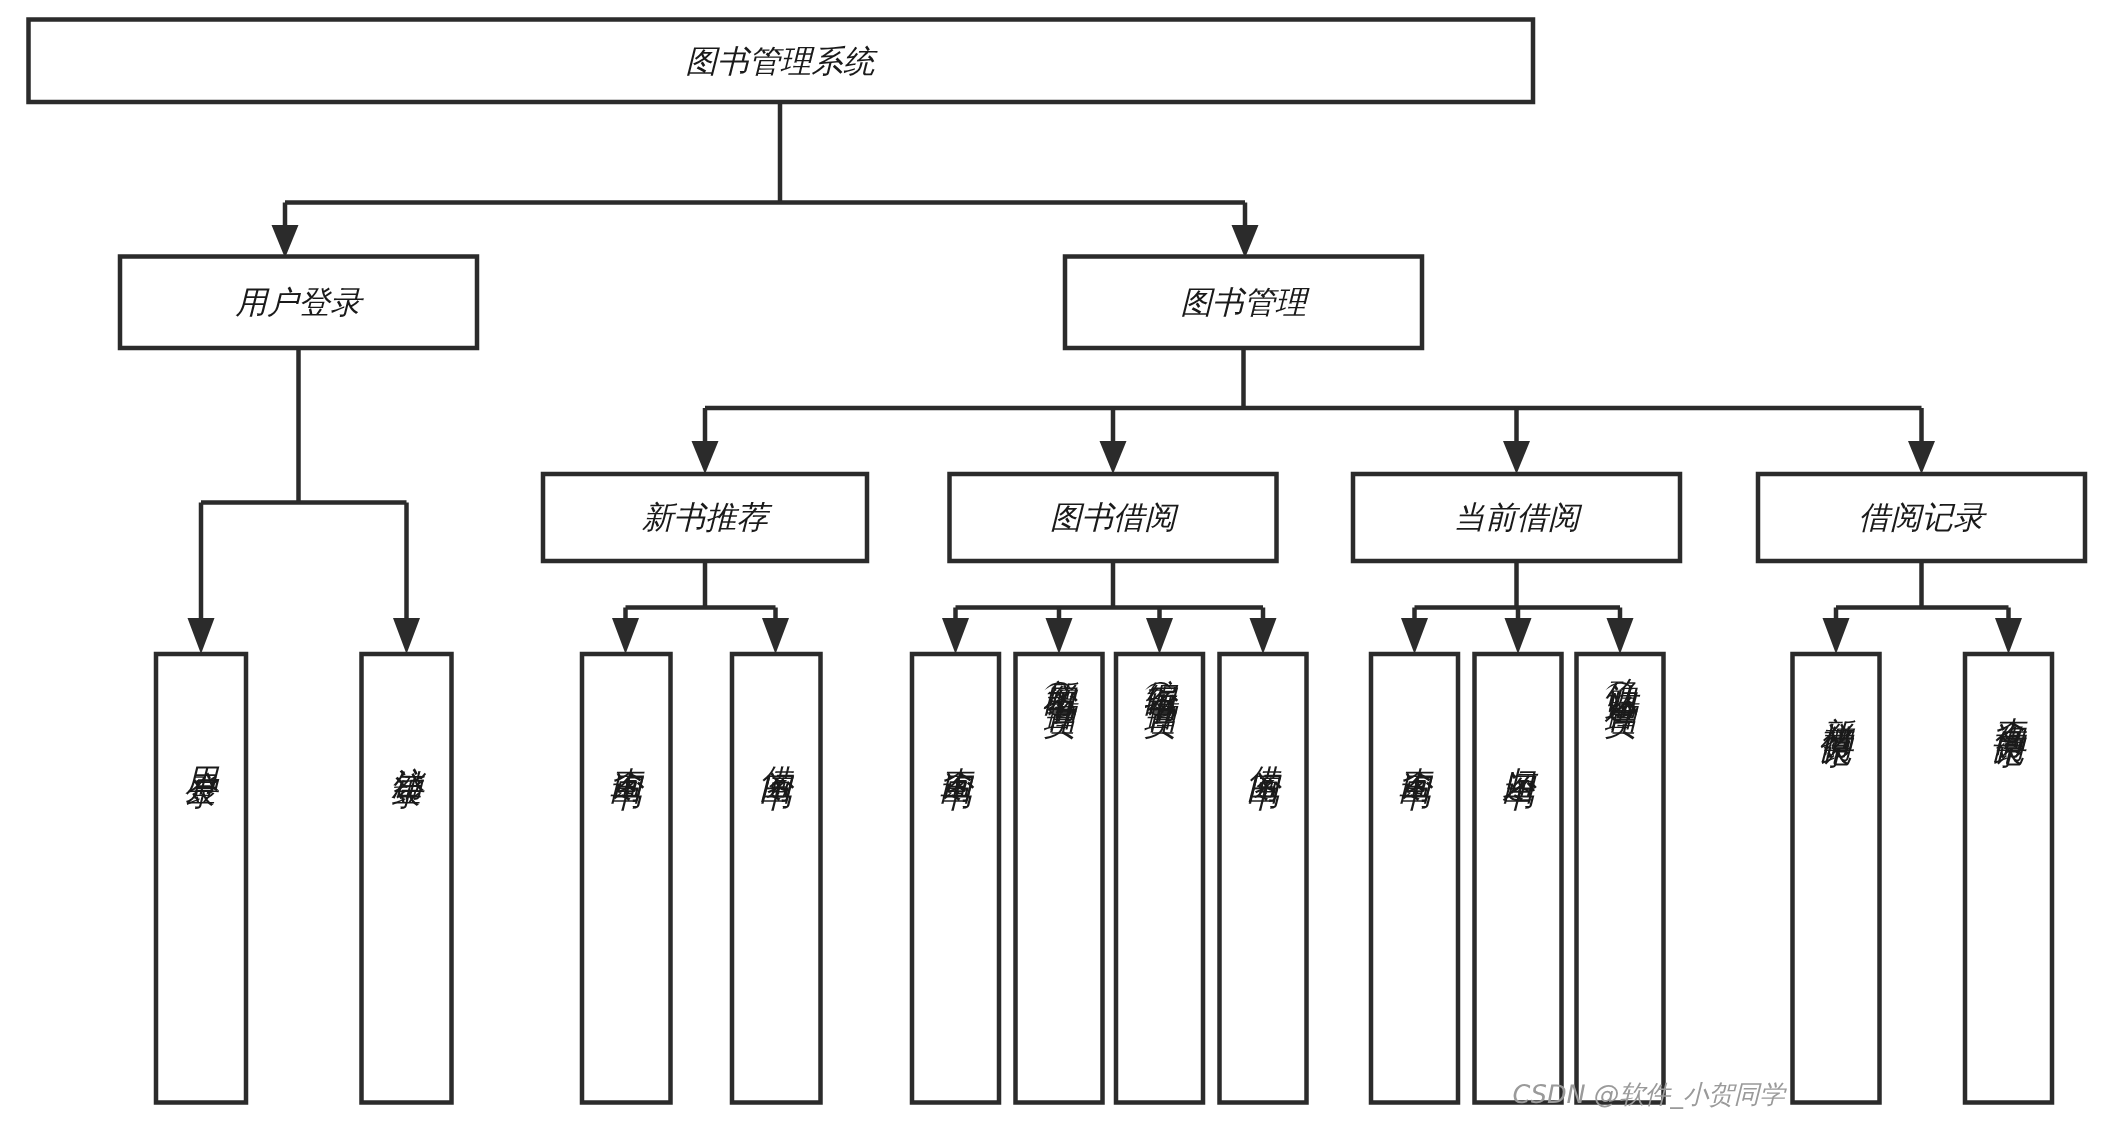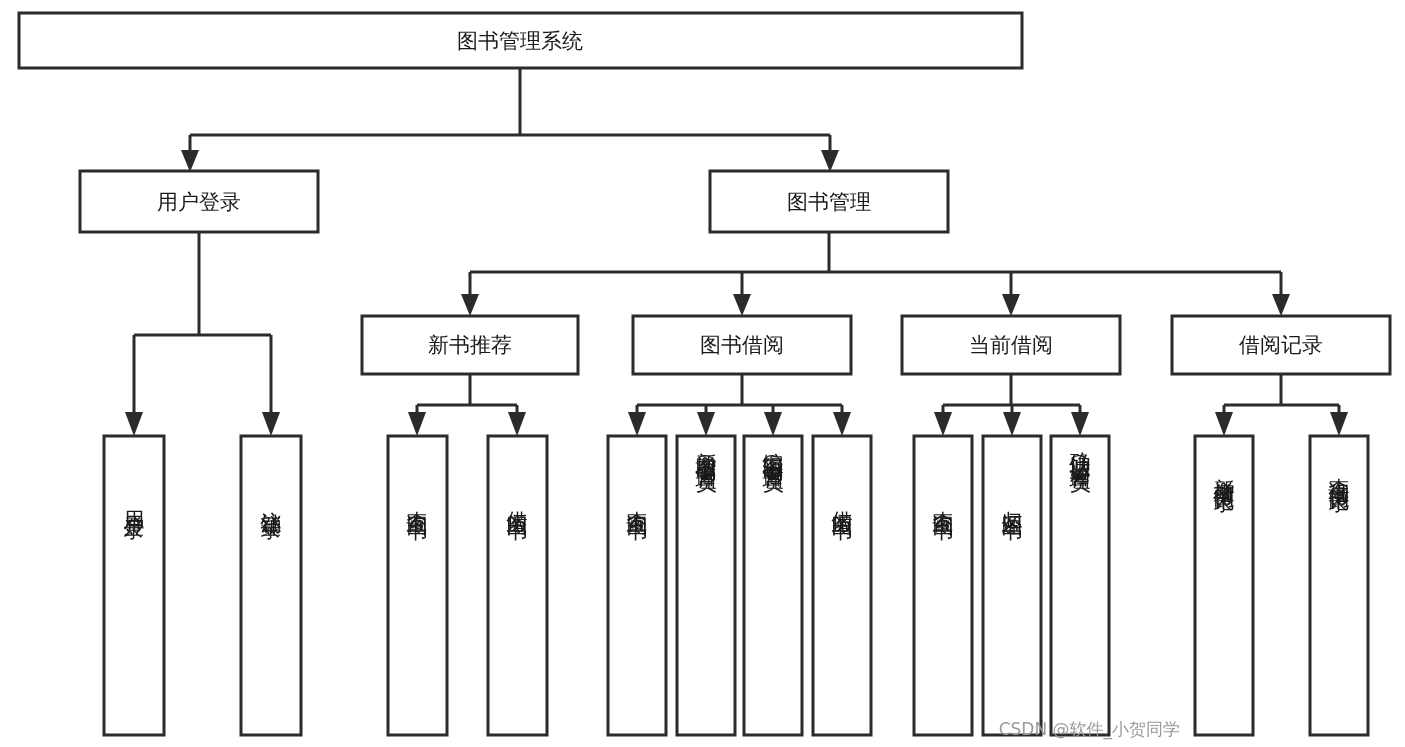--- a/index.html
+++ b/index.html
@@ -12,20 +12,21 @@
     width: 1405px;
     height: 747px;
     font-family: "DejaVu Sans", "Liberation Sans", sans-serif;
     overflow: hidden;
     position: relative;
   }
   #diagram-root {
     position: relative;
     width: 1198px;
     height: 747px;
+    font-style: italic;
   }
   svg#flow-svg {
     position: absolute;
     top: 0;
     left: 0;
     width: 1405px;
     height: 747px;
     display: block;
   }
   .node-box {
@@ -54,21 +55,21 @@
     font-family: "DejaVu Sans", "Liberation Sans", sans-serif;
     fill: #1a1a1a;
     font-size: 21px;
     text-anchor: middle;
     writing-mode: vertical-rl;
     glyph-orientation-vertical: 0;
     letter-spacing: 3px;
   }
   .watermark-text {
     position: absolute;
-    right: 18px;
+    right: 8px;
     bottom: 6px;
     font-family: "DejaVu Sans", "Liberation Sans", sans-serif;
     font-size: 17px;
     color: #9a9a9a;
     white-space: nowrap;
     pointer-events: none;
     margin-left: 15px;
   }
 </style>
 </head>

